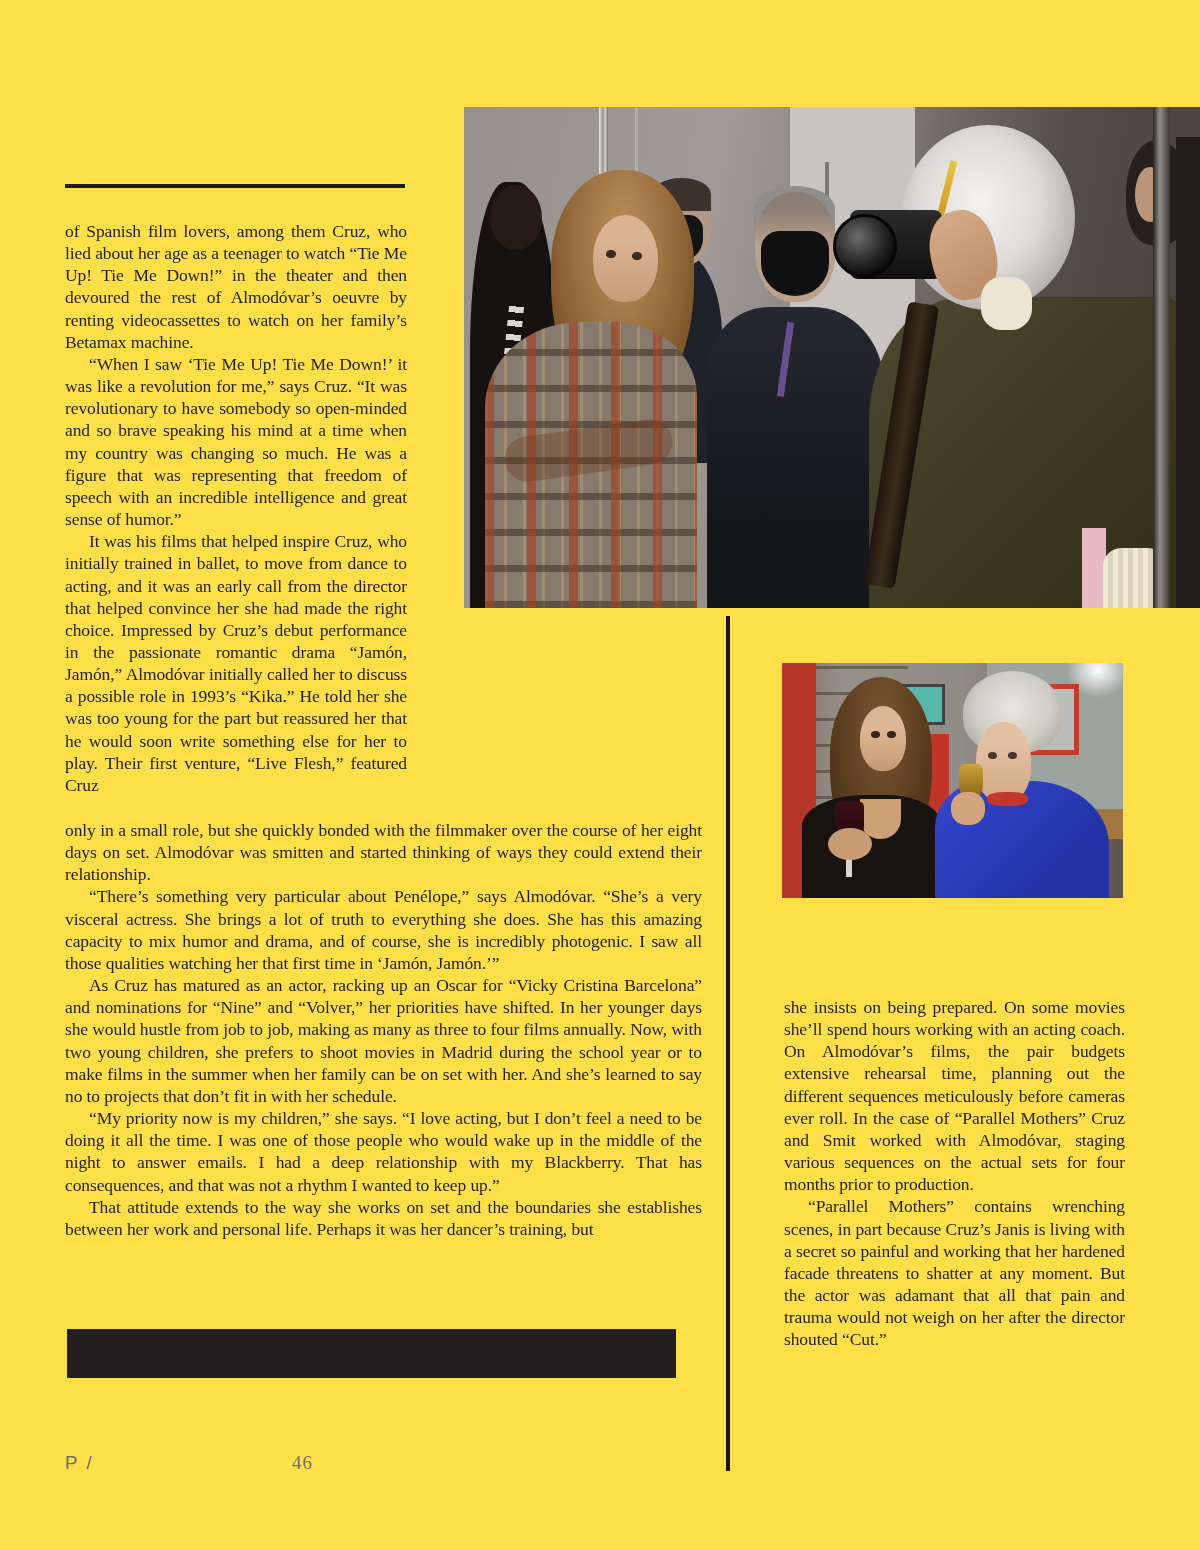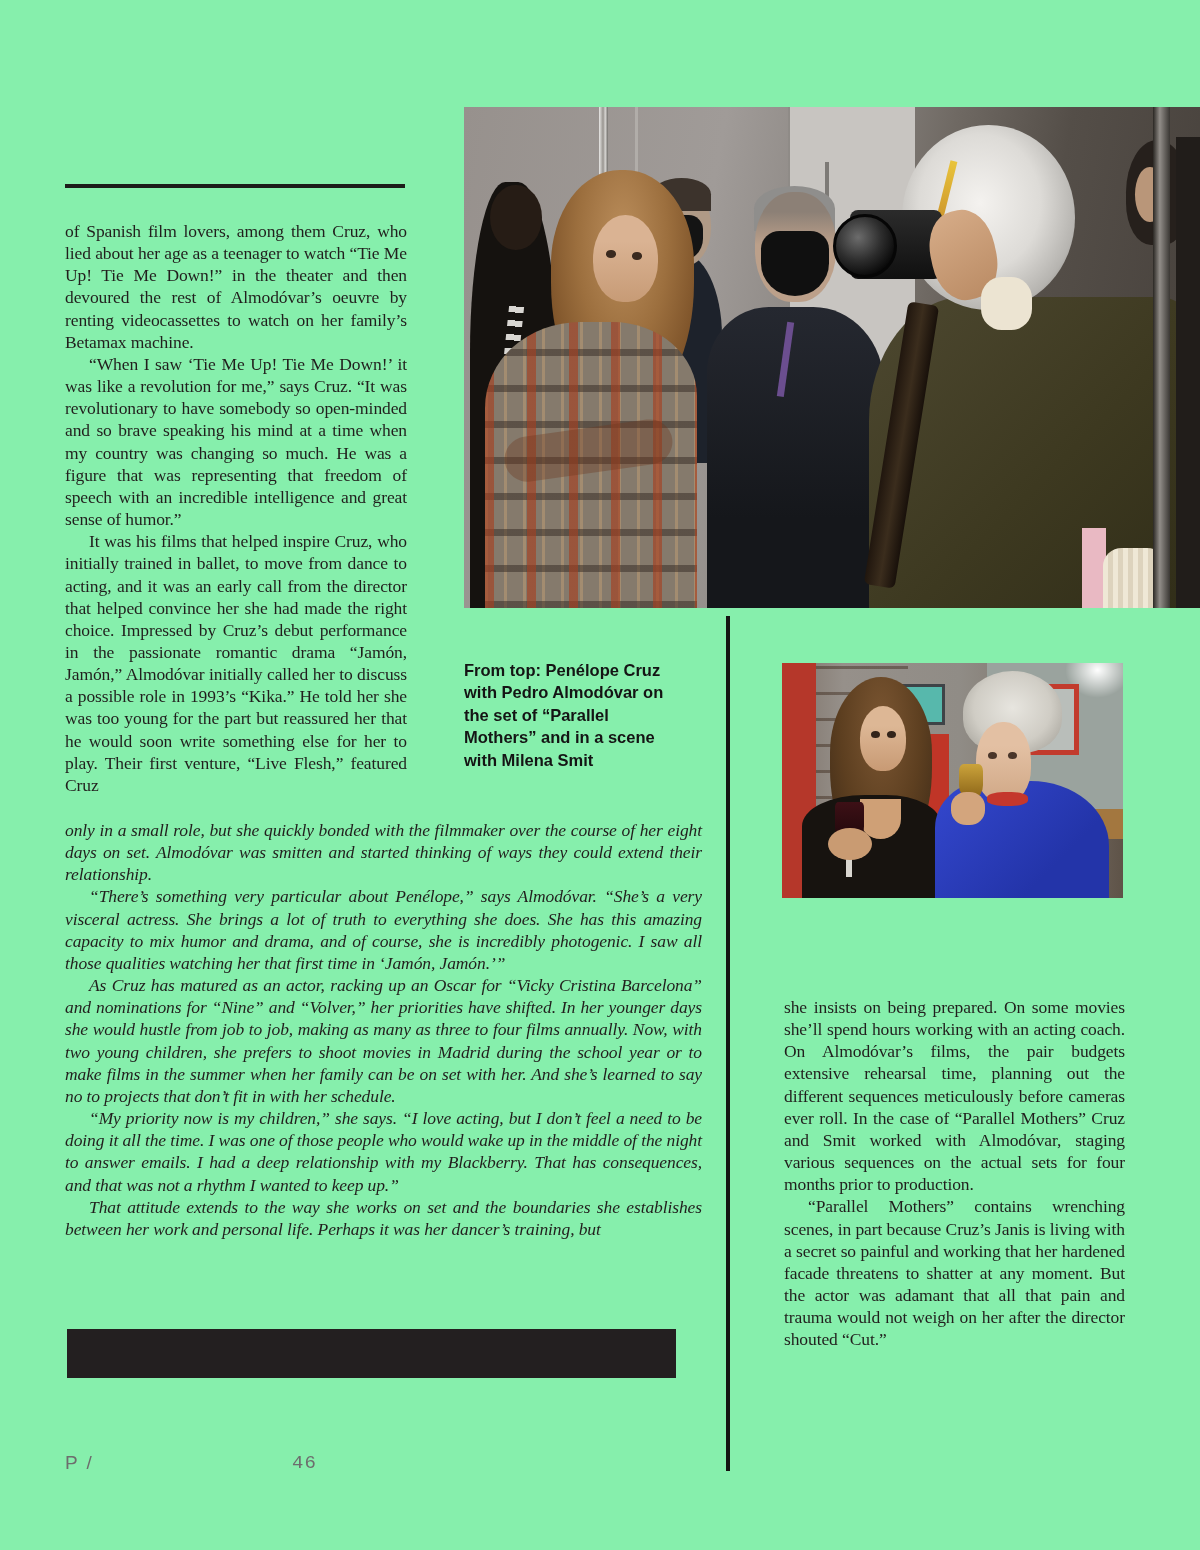--- a/index.html
+++ b/index.html
@@ -1,37 +1,37 @@
 <!DOCTYPE html>
 <html lang="en"><head>
 <meta charset="utf-8">
 <style>
   html,body{margin:0;padding:0;background:#e8e8e8;}
-  .page{position:relative;width:1200px;height:1550px;background:#86efac;margin:0 auto;overflow:hidden;
+  .page{position:relative;width:1200px;height:1550px;background:#fde047;margin:0 auto;overflow:hidden;
         font-family:"Liberation Serif","DejaVu Serif",serif;color:#211f1d;}
   
   .top-rule{position:absolute;left:65px;top:184px;width:340px;height:4px;background:#1c1c1a;}
   .v-divider{position:absolute;left:726px;top:616px;width:4px;height:855px;background:#151413;}
   .black-bar{position:absolute;left:67px;top:1329px;width:609px;height:49px;background:#231f20;}
   
   .col{position:absolute;font-size:17.5px;line-height:22.15px;text-align:justify;
        letter-spacing:-0.1px;hyphens:auto;-webkit-hyphens:auto;}
   .col p{margin:0;}
   .col p + p{text-indent:24px;}
   .col-left{left:65px;top:220px;width:342px;}
-  .col-wide{left:65px;top:819px;width:637px;font-style:italic;}
+  .col-wide{left:65px;top:819px;width:637px;}
   .col-right{left:784px;top:977px;width:341px;margin-top:19px;}
   
   .caption{position:absolute;left:464px;top:659px;width:212px;
            font-family:"Liberation Sans","DejaVu Sans",sans-serif;font-weight:700;
            font-size:16.5px;line-height:22.4px;color:#141414;text-align:left;}
   
   .footer-mark{position:absolute;left:65px;top:1452px;font-family:"Liberation Sans","DejaVu Sans",sans-serif;
                font-size:19px;color:#6d6d6d;letter-spacing:2px;}
-  .footer-page{position:absolute;left:292px;top:1452px;font-family:Liberation Mono, monospace;
+  .footer-page{position:absolute;left:292px;top:1452px;font-family:Liberation Serif, serif;
                font-size:19px;color:#6d6d6d;letter-spacing:1px;}
   
   .photo{position:absolute;overflow:hidden;margin:0;}
   .photo div{position:absolute;}
   .photo-top{left:464px;top:107px;width:736px;height:501px;
     background:linear-gradient(100deg,#97918d 0%,#a09b98 32%,#8d8884 46%,#6f6963 60%,#544e48 74%,#453f3a 100%);}
   
   .pt-door{left:44%;top:0;width:17%;height:54%;background:#c8c5c1;border-left:2px solid #8f8b87;}
   .pt-door-handle{left:49%;top:11%;width:0.6%;height:22%;background:#7d7a76;}
   .pt-pole-a{left:18.3%;top:0;width:1.2%;height:100%;background:linear-gradient(90deg,#e9e8e6,#98948f 45%,#d7d5d2 70%,#6f6c68);}
@@ -172,21 +172,20 @@
     <div class="pt-camera"></div>
     <div class="pt-lens"></div>
     <div class="pt-alm-hand"></div>
     <div class="pt-cuff"></div>
     <div class="pt-shirt-pink"></div>
     <div class="pt-sweater"></div>
     <div class="pt-stand"></div>
     <div class="pt-right-dark"></div>
   </figure>
 
-  <div class="caption">From top: Penélope Cruz with Pedro Almodóvar on the set of “Parallel Mothers” and in a scene with Milena Smit</div>
 
   <figure class="photo photo-scene" title="Penélope Cruz holding a glass of red wine next to Milena Smit, with short platinum hair and a blue hoodie, in a kitchen with red cabinets">
     <div class="ps-red-left"></div>
     <div class="ps-wood"></div>
     <div class="ps-microwave"></div>
     <div class="ps-red-mid"></div>
     <div class="ps-wall-right"></div>
     <div class="ps-light"></div>
     <div class="ps-picture"></div>
     <div class="ps-table"></div>

